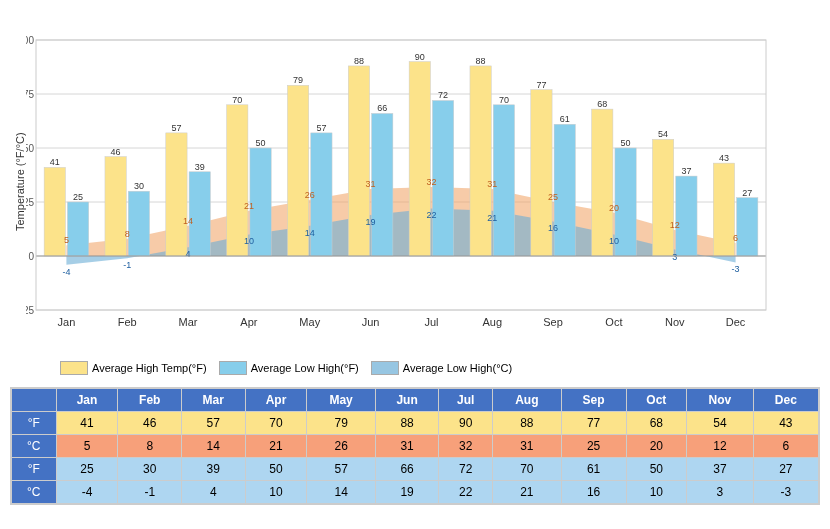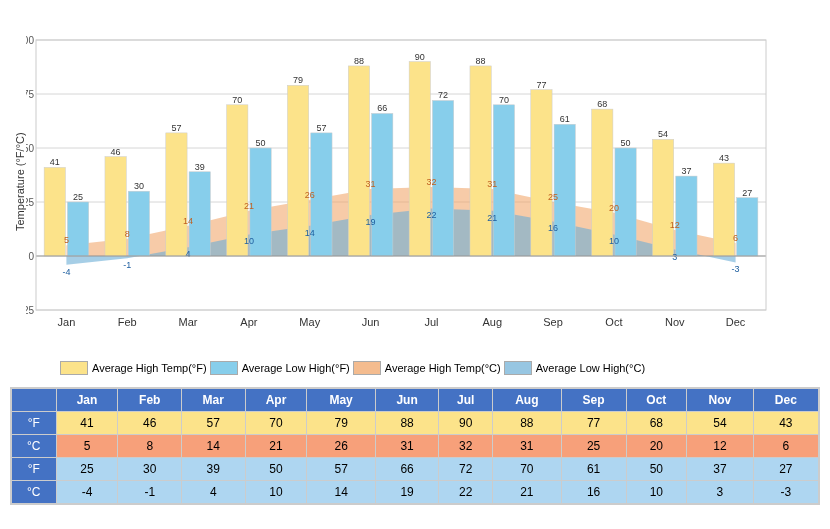--- a/index.html
+++ b/index.html
@@ -1,21 +1,21 @@
 <!DOCTYPE html>
 <html><head>
   <meta charset="utf-8">
   <style>
     * { box-sizing: border-box; margin: 0; padding: 0; }
     body { font-family: Arial, sans-serif; font-size: 12px; background: #fff; width: 830px; }
     .chart-container { width: 830px; padding: 10px 10px 0 10px; }
     .chart-area { display: flex; align-items: stretch; }
     .y-axis-label { writing-mode: vertical-rl; transform: rotate(180deg); font-size: 11px; color: #333; display: flex; align-items: center; justify-content: center; padding-right: 4px; white-space: nowrap; }
     .chart-inner { flex: 1; position: relative; }
-    .legend { display: flex; flex-wrap: wrap; gap: 3px; padding: 8px 0 8px 50px; align-items: center; }
+    .legend { display: flex; flex-wrap: wrap; gap: 12px; padding: 8px 0 8px 50px; align-items: center; }
     .legend-item { display: flex; align-items: center; gap: 4px; font-size: 11px; }
     .legend-box { width: 28px; height: 14px; }
     .table-section { border: 1px solid #ccc; margin: 4px 10px 10px 10px; }
     table { width: 100%; border-collapse: collapse; }
     th, td { border: 1px solid #ccc; text-align: center; padding: 4px 2px; font-size: 12px; }
     th { background: #4472c4; color: #fff; font-weight: bold; }
     tr.high-f td { background: #fce38a; }
     tr.high-f td:first-child { background: #4472c4; color: #fff; }
     tr.high-c td { background: #f7a07a; }
     tr.high-c td:first-child { background: #4472c4; color: #fff; }
@@ -139,24 +139,20 @@
   <div class="legend" id="legendContainer">
       <div class="legend-item">
         <div class="legend-box" style="background:#fce38a;border:1px solid #aaa;"></div>
         <span>Average High Temp(°F)</span>
       </div>
       <div class="legend-item">
         <div class="legend-box" style="background:#87ceeb;border:1px solid #aaa;"></div>
         <span>Average Low High(°F)</span>
       </div>
       <div class="legend-item">
-        <div class="legend-box" style="background:rgba(240,160,96,0.7);border:1px solid #aaa;"></div>
-        <span>Average High Temp(°C)</span>
-      </div>
-      <div class="legend-item">
         <div class="legend-box" style="background:rgba(107,174,214,0.7);border:1px solid #aaa;"></div>
         <span>Average Low High(°C)</span>
       </div>
     </div>
 </div>
 
 <div class="table-section">
   <table id="dataTable">
       <thead>
         <tr>

